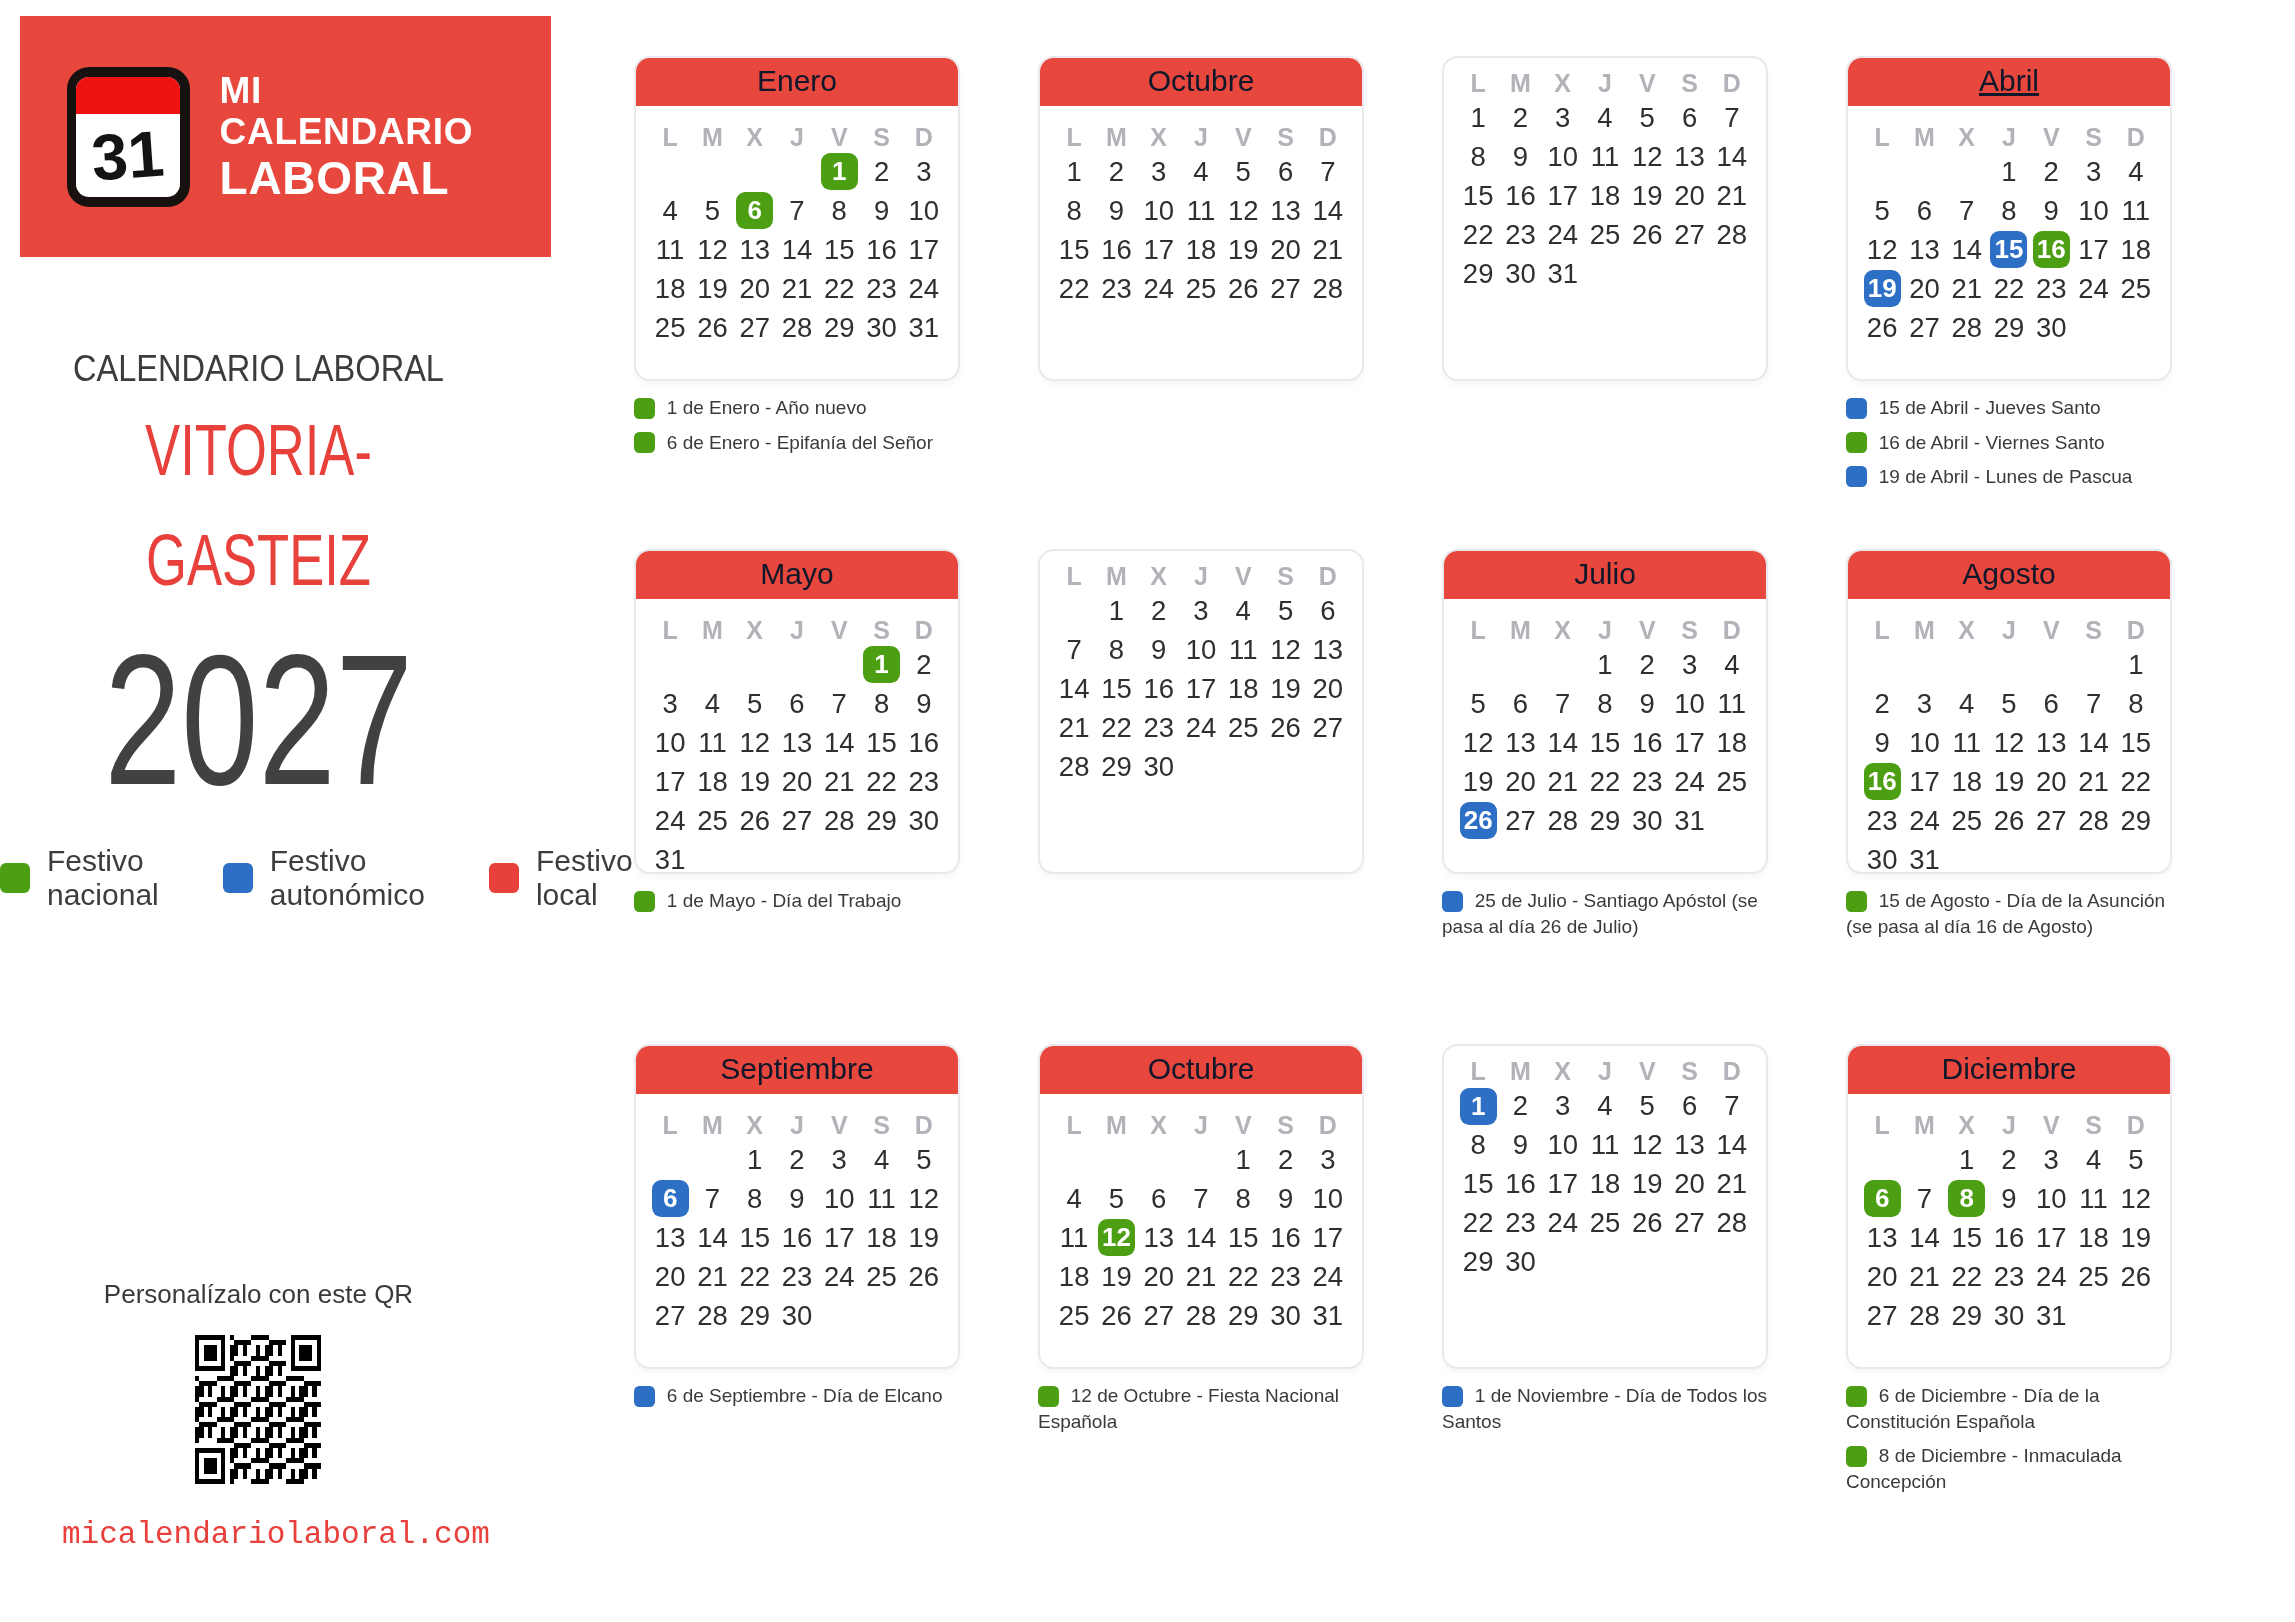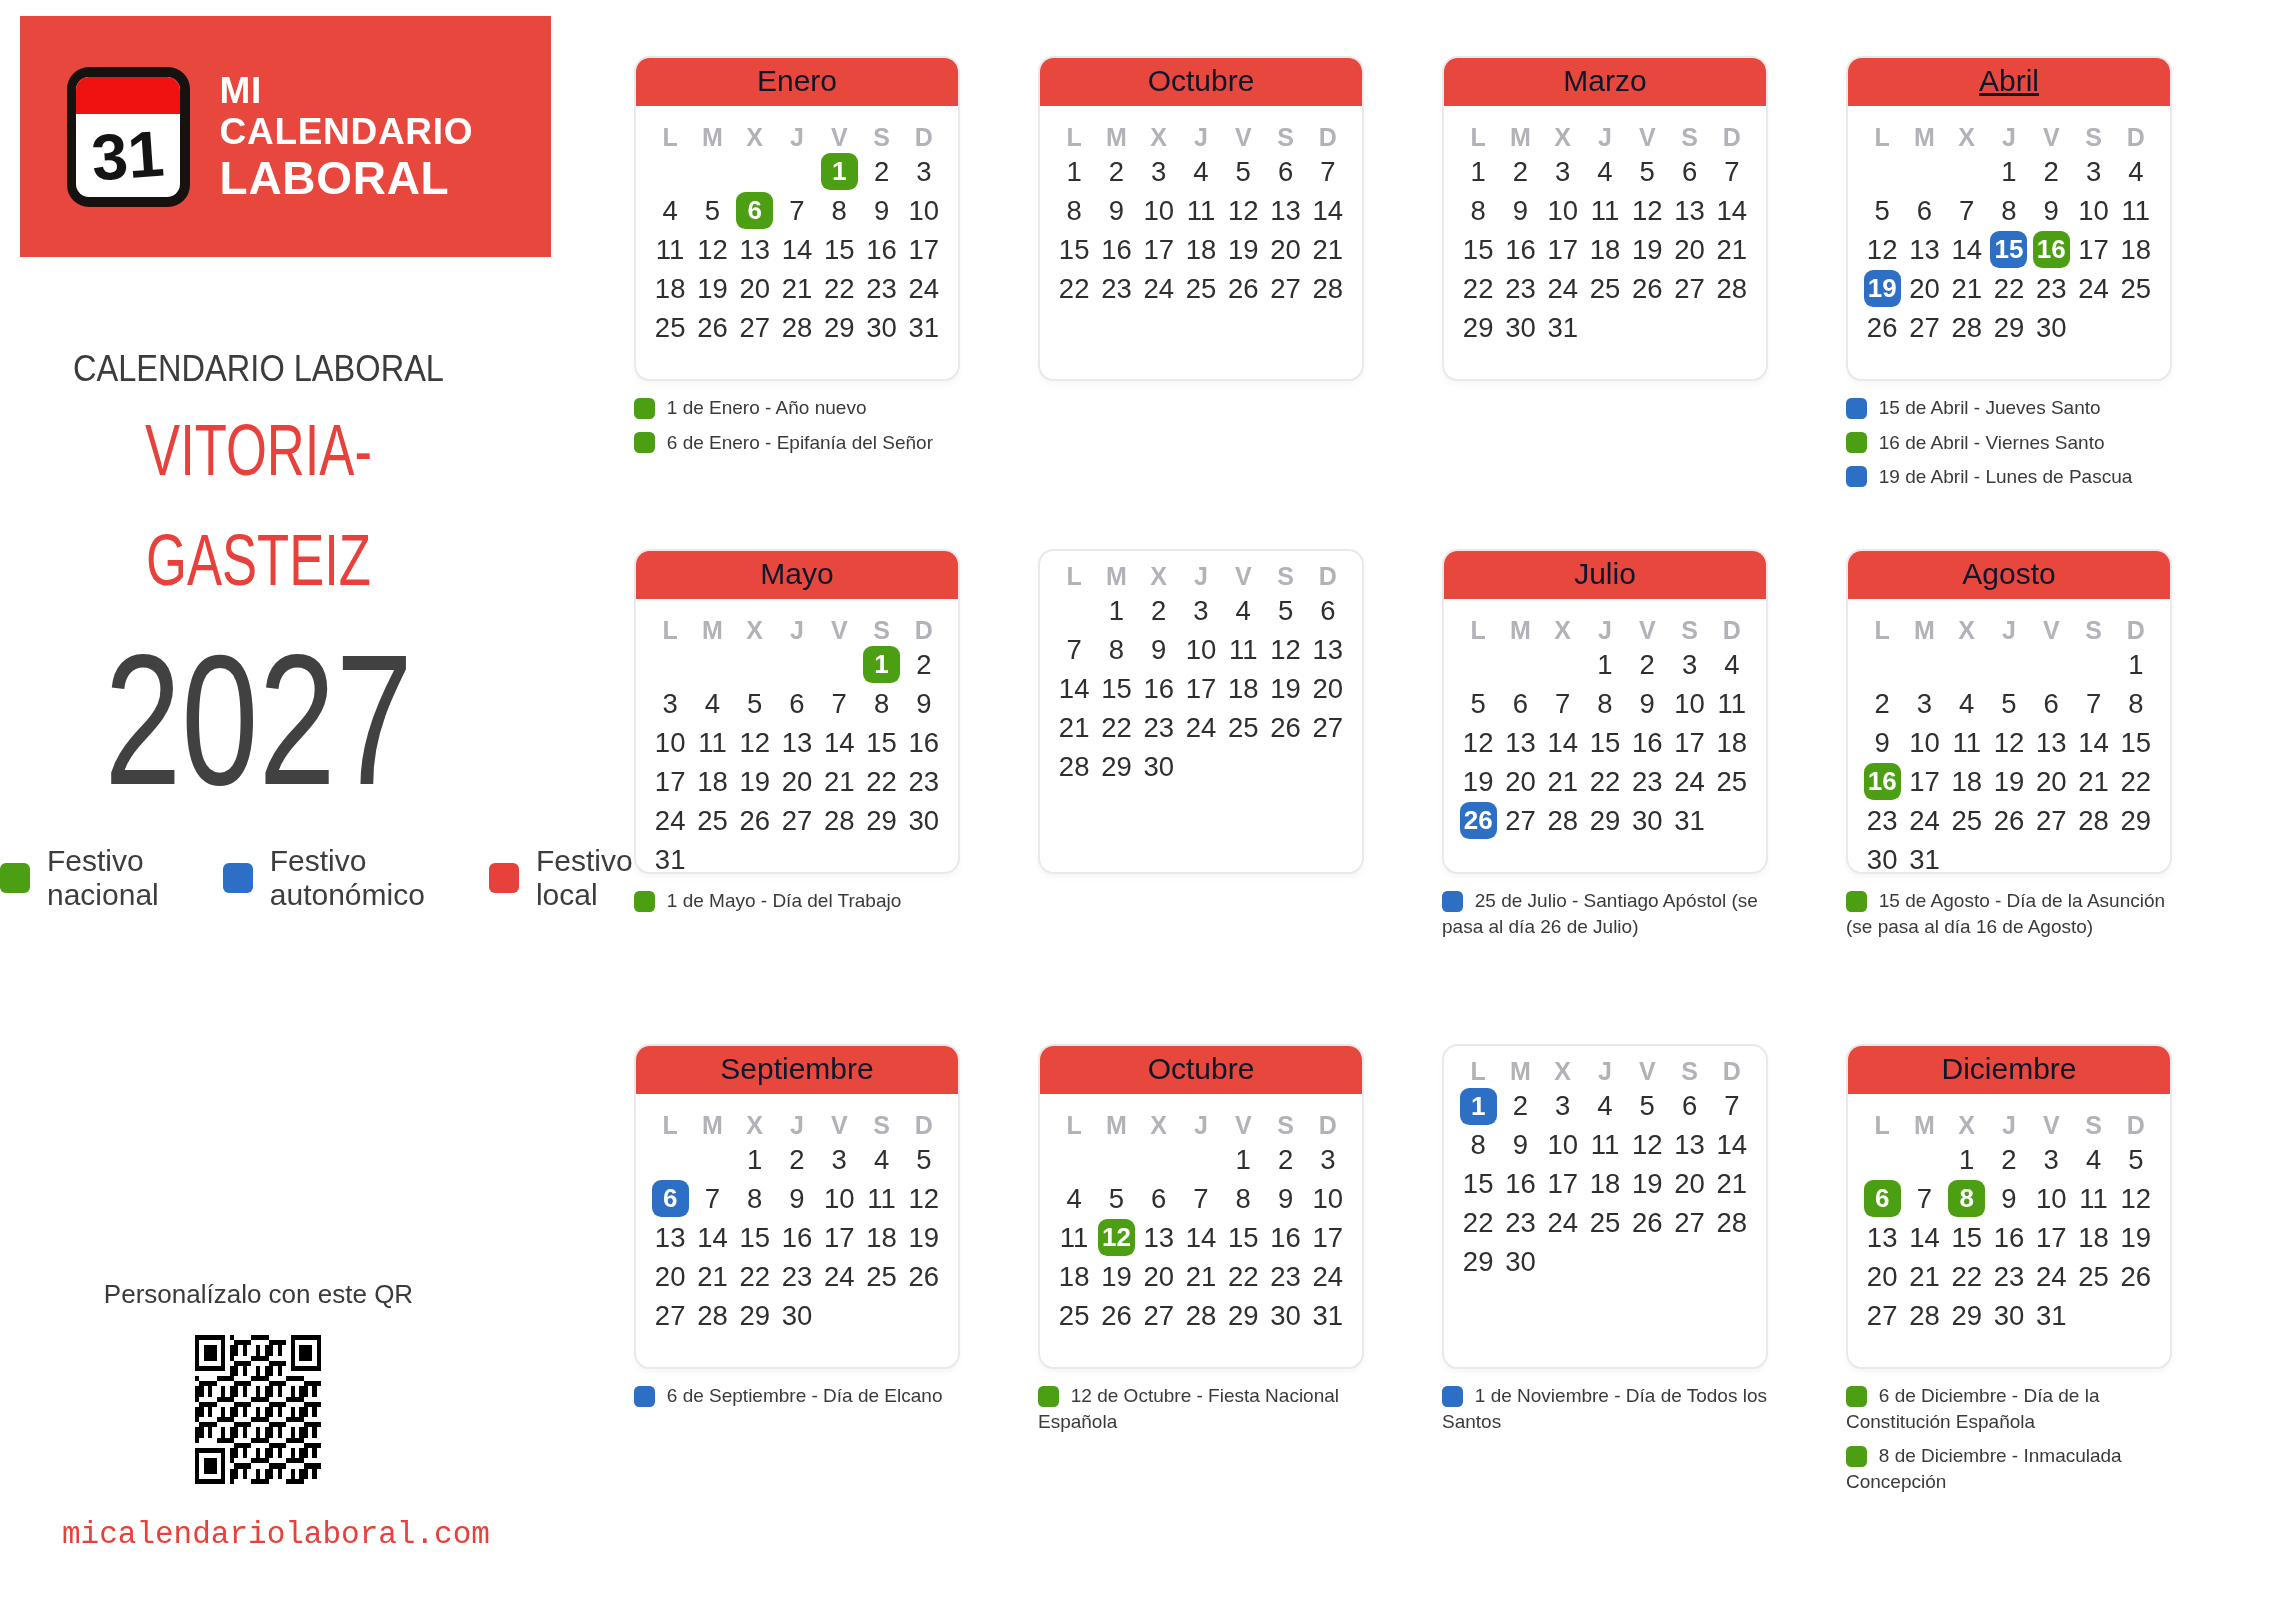--- a/index.html
+++ b/index.html
@@ -567,23 +567,20 @@
               <span class="day">27</span>
               <span class="day">28</span>
             </div>
           </div>
     </div>
     <div class="notes"></div>
   </div>
 
   <div class="month">
     <div class="card">
-      <div class="card-header" style="background: rgb(232, 71, 61);">
-        <span class="card-title">Marzo</span>
-      </div>
       <div class="wd-row">
             <span class="wd">L</span>
             <span class="wd">M</span>
             <span class="wd">X</span>
             <span class="wd">J</span>
             <span class="wd">V</span>
             <span class="wd">S</span>
             <span class="wd">D</span>
           </div>
       <div class="weeks">

